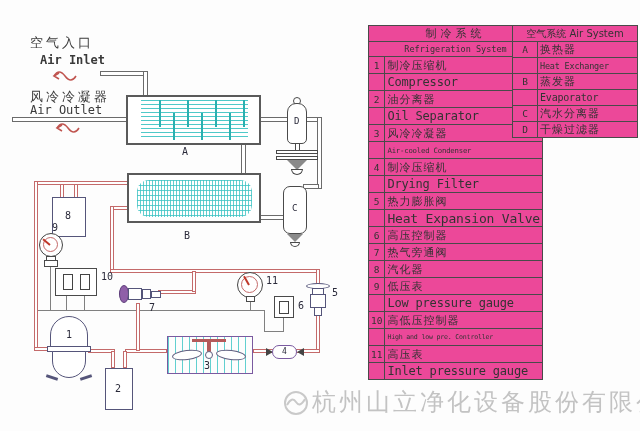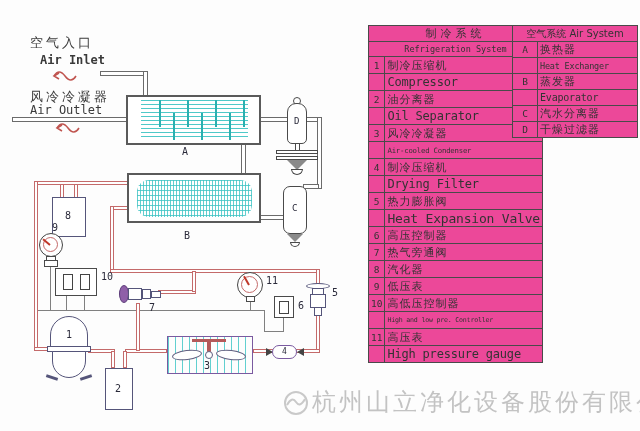--- a/index.html
+++ b/index.html
@@ -252,34 +252,38 @@
         </tr>
     <tr class="rr">
           <td class="no">8</td>
           <td class="cn">汽化器</td>
         </tr>
     <tr class="rr">
           <td class="no">9</td>
           <td class="cn">低压表</td>
         </tr>
     <tr class="rr">
+          <td class="no"></td>
+          <td class="en">Low pressure gauge</td>
+        </tr>
+    <tr class="rr">
           <td class="no">10</td>
           <td class="cn">高低压控制器</td>
         </tr>
     <tr class="rr">
           <td class="no"></td>
           <td class="en" style="font-size:6.6px;">High and low pre. Controller</td>
         </tr>
     <tr class="rr">
           <td class="no">11</td>
           <td class="cn">高压表</td>
         </tr>
     <tr class="rr">
           <td class="no"></td>
-          <td class="en">High pressure gauge</td>
+          <td class="en">Inlet pressure gauge</td>
         </tr>
   </tbody>
     </table>
 
   <table class="parts abs" style="left:512px;top:25px;width:126px;">
     <tbody>
         <tr style="height:16px;">
           <td class="ttl" colspan="2" style="letter-spacing:0;font-size:10px;">空气系统 Air System</td>
         </tr>
     <tr class="ra">

